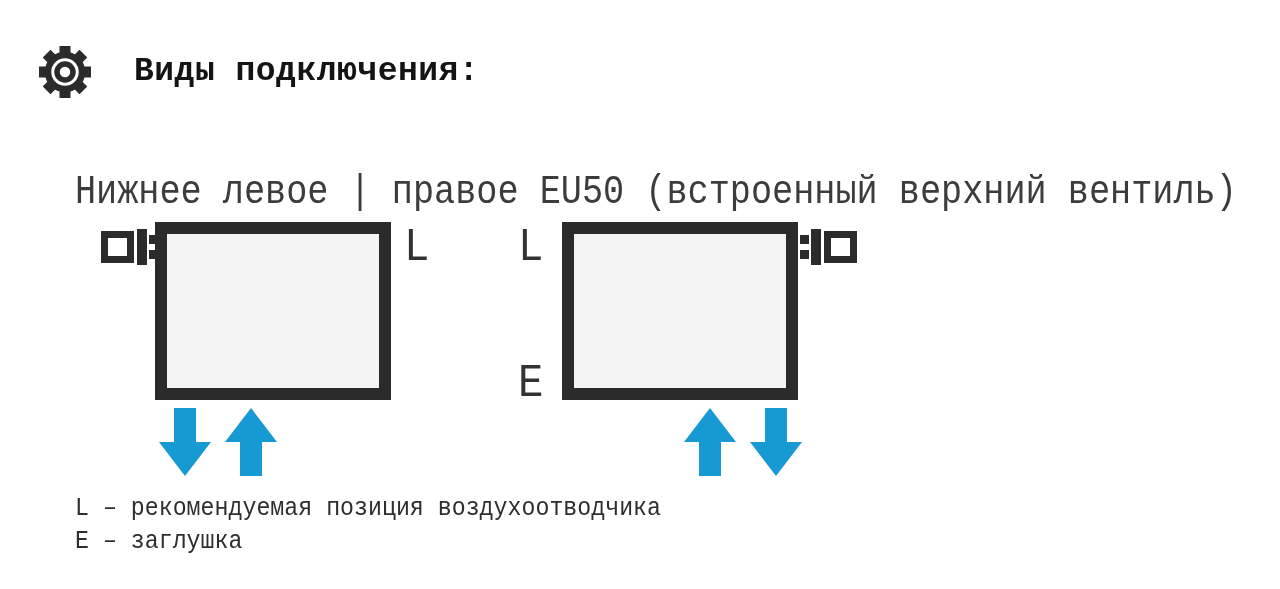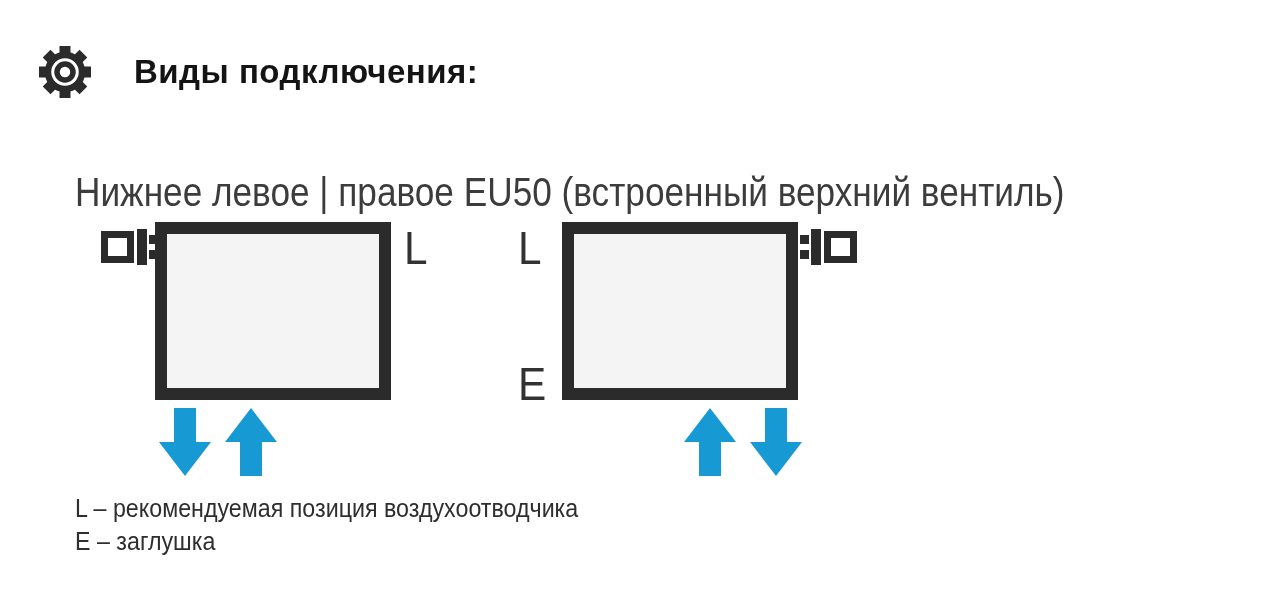--- a/index.html
+++ b/index.html
@@ -2,21 +2,21 @@
 <html><head>
 <meta charset="utf-8">
 <style>
   html, body { margin: 0; padding: 0; background: #ffffff; }
   .canvas {
     position: relative;
     width: 1280px;
     height: 589px;
     background: #ffffff;
     overflow: hidden;
-    font-family: Liberation Sans, sans-serif;
+    font-family: Liberation Mono, monospace;
     color: #2b2b2b;
   }
   .abs { position: absolute; }
 
   
   .gear { left: 36px; top: 44px; width: 58px; height: 56px; }
   .title {
     left: 134px; top: 53px;
     font-size: 33px; font-weight: 700; color: #141414;
     white-space: nowrap; letter-spacing: 0.5px;

